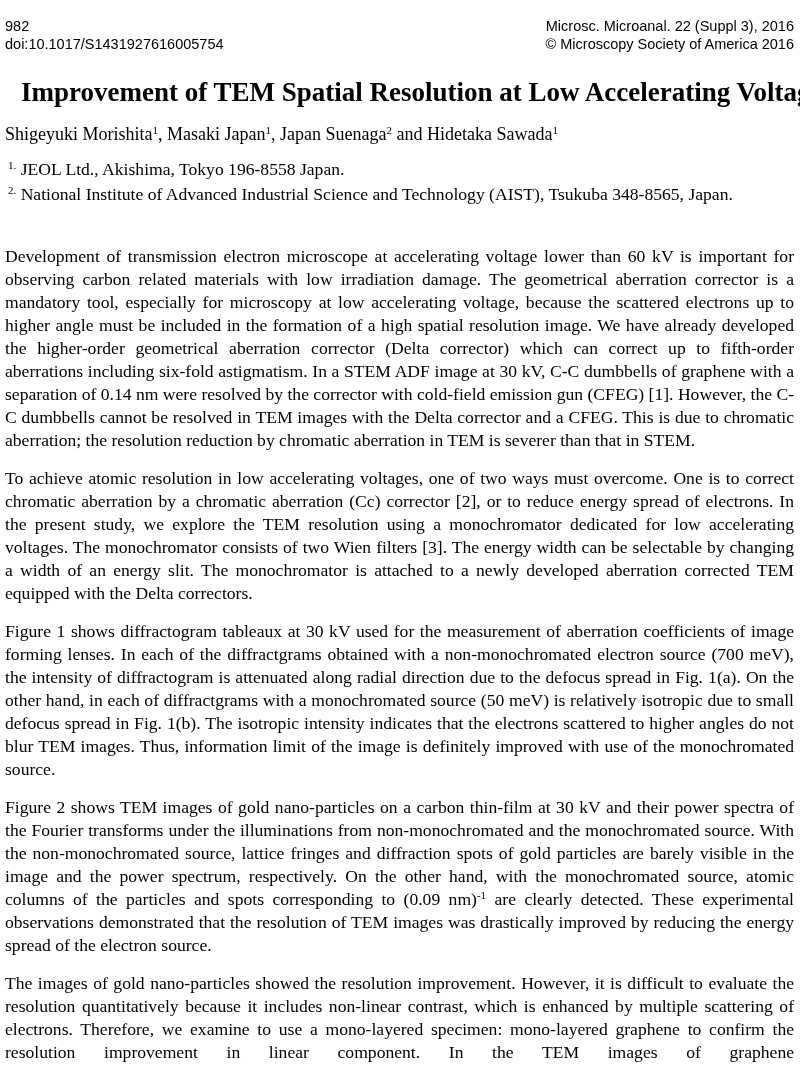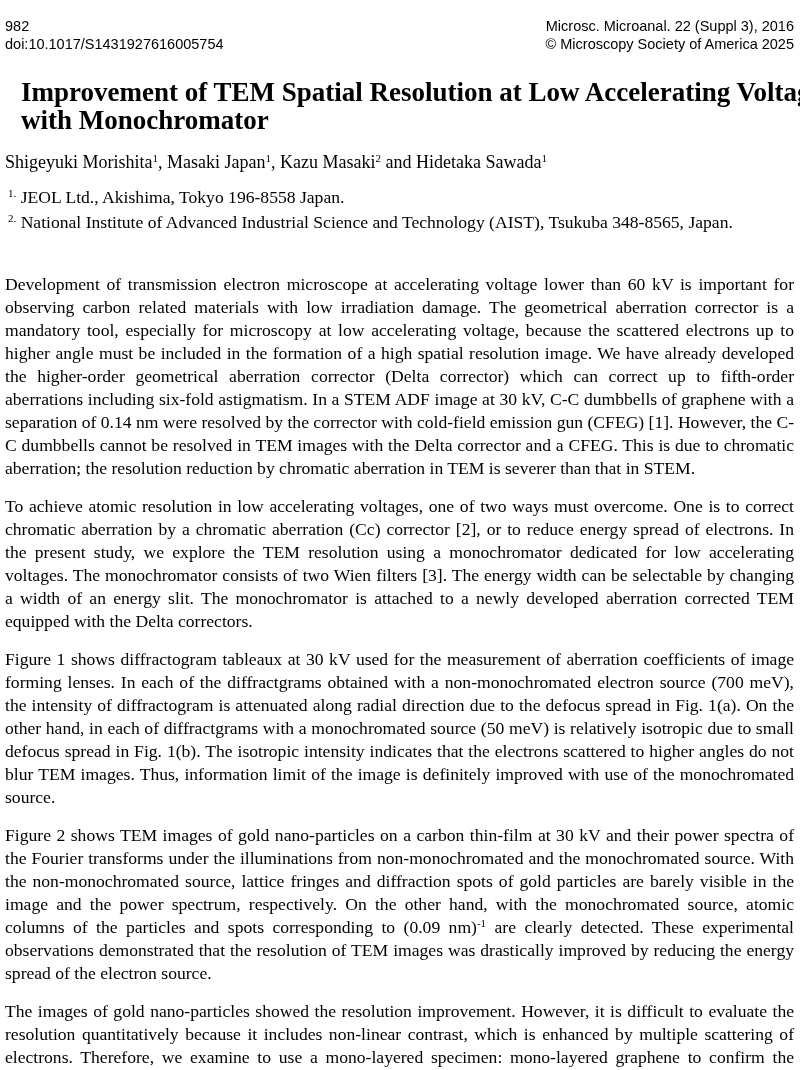--- a/index.html
+++ b/index.html
@@ -62,30 +62,29 @@
 
 <div class="page">
 
   <div class="header">
     <div class="header-left">
       <div>982</div>
       <div>doi:10.1017/S1431927616005754</div>
     </div>
     <div class="header-right">
       <div>Microsc. Microanal. 22 (Suppl 3), 2016</div>
-      <div>© Microscopy Society of America 2025</div>
+      <div>© Microscopy Society of America 2016</div>
     </div>
   </div>
 
   <h1 class="title">
       <span class="title-line">Improvement of TEM Spatial Resolution at Low Accelerating Voltages (15 - 30 kV)</span>
-      <span class="title-line">with Monochromator</span>
     </h1>
 
-  <p class="authors"><span>Shigeyuki Morishita</span><sup class="sup">1</sup><span>, Masaki Japan</span><sup class="sup">1</sup><span>, Kazu Masaki</span><sup class="sup">2</sup><span> and Hidetaka Sawada</span><sup class="sup">1</sup></p>
+  <p class="authors"><span>Shigeyuki Morishita</span><sup class="sup">1</sup><span>, Masaki Japan</span><sup class="sup">1</sup><span>, Japan Suenaga</span><sup class="sup">2</sup><span> and Hidetaka Sawada</span><sup class="sup">1</sup></p>
 
   <div class="affils">
     <p class="affil"><sup class="sup">1.</sup><span> JEOL Ltd., Akishima, Tokyo 196-8558 Japan.</span></p>
     <p class="affil"><sup class="sup">2.</sup><span> National Institute of Advanced Industrial Science and Technology (AIST), Tsukuba 348-8565, Japan.</span></p>
   </div>
 
   <p class="para para-first">Development of transmission electron microscope at accelerating voltage lower than 60 kV is important for observing carbon related materials with low irradiation damage. The geometrical aberration corrector is a mandatory tool, especially for microscopy at low accelerating voltage, because the scattered electrons up to higher angle must be included in the formation of a high spatial resolution image. We have already developed the higher-order geometrical aberration corrector (Delta corrector) which can correct up to fifth-order aberrations including six-fold astigmatism. In a STEM ADF image at 30 kV, C-C dumbbells of graphene with a separation of 0.14 nm were resolved by the corrector with cold-field emission gun (CFEG) [1]. However, the C-C dumbbells cannot be resolved in TEM images with the Delta corrector and a CFEG. This is due to chromatic aberration; the resolution reduction by chromatic aberration in TEM is severer than that in STEM.</p>
 
   <p class="para">To achieve atomic resolution in low accelerating voltages, one of two ways must overcome. One is to correct chromatic aberration by a chromatic aberration (Cc) corrector [2], or to reduce energy spread of electrons. In the present study, we explore the TEM resolution using a monochromator dedicated for low accelerating voltages. The monochromator consists of two Wien filters [3]. The energy width can be selectable by changing a width of an energy slit. The monochromator is attached to a newly developed aberration corrected TEM equipped with the Delta correctors.</p>
 

